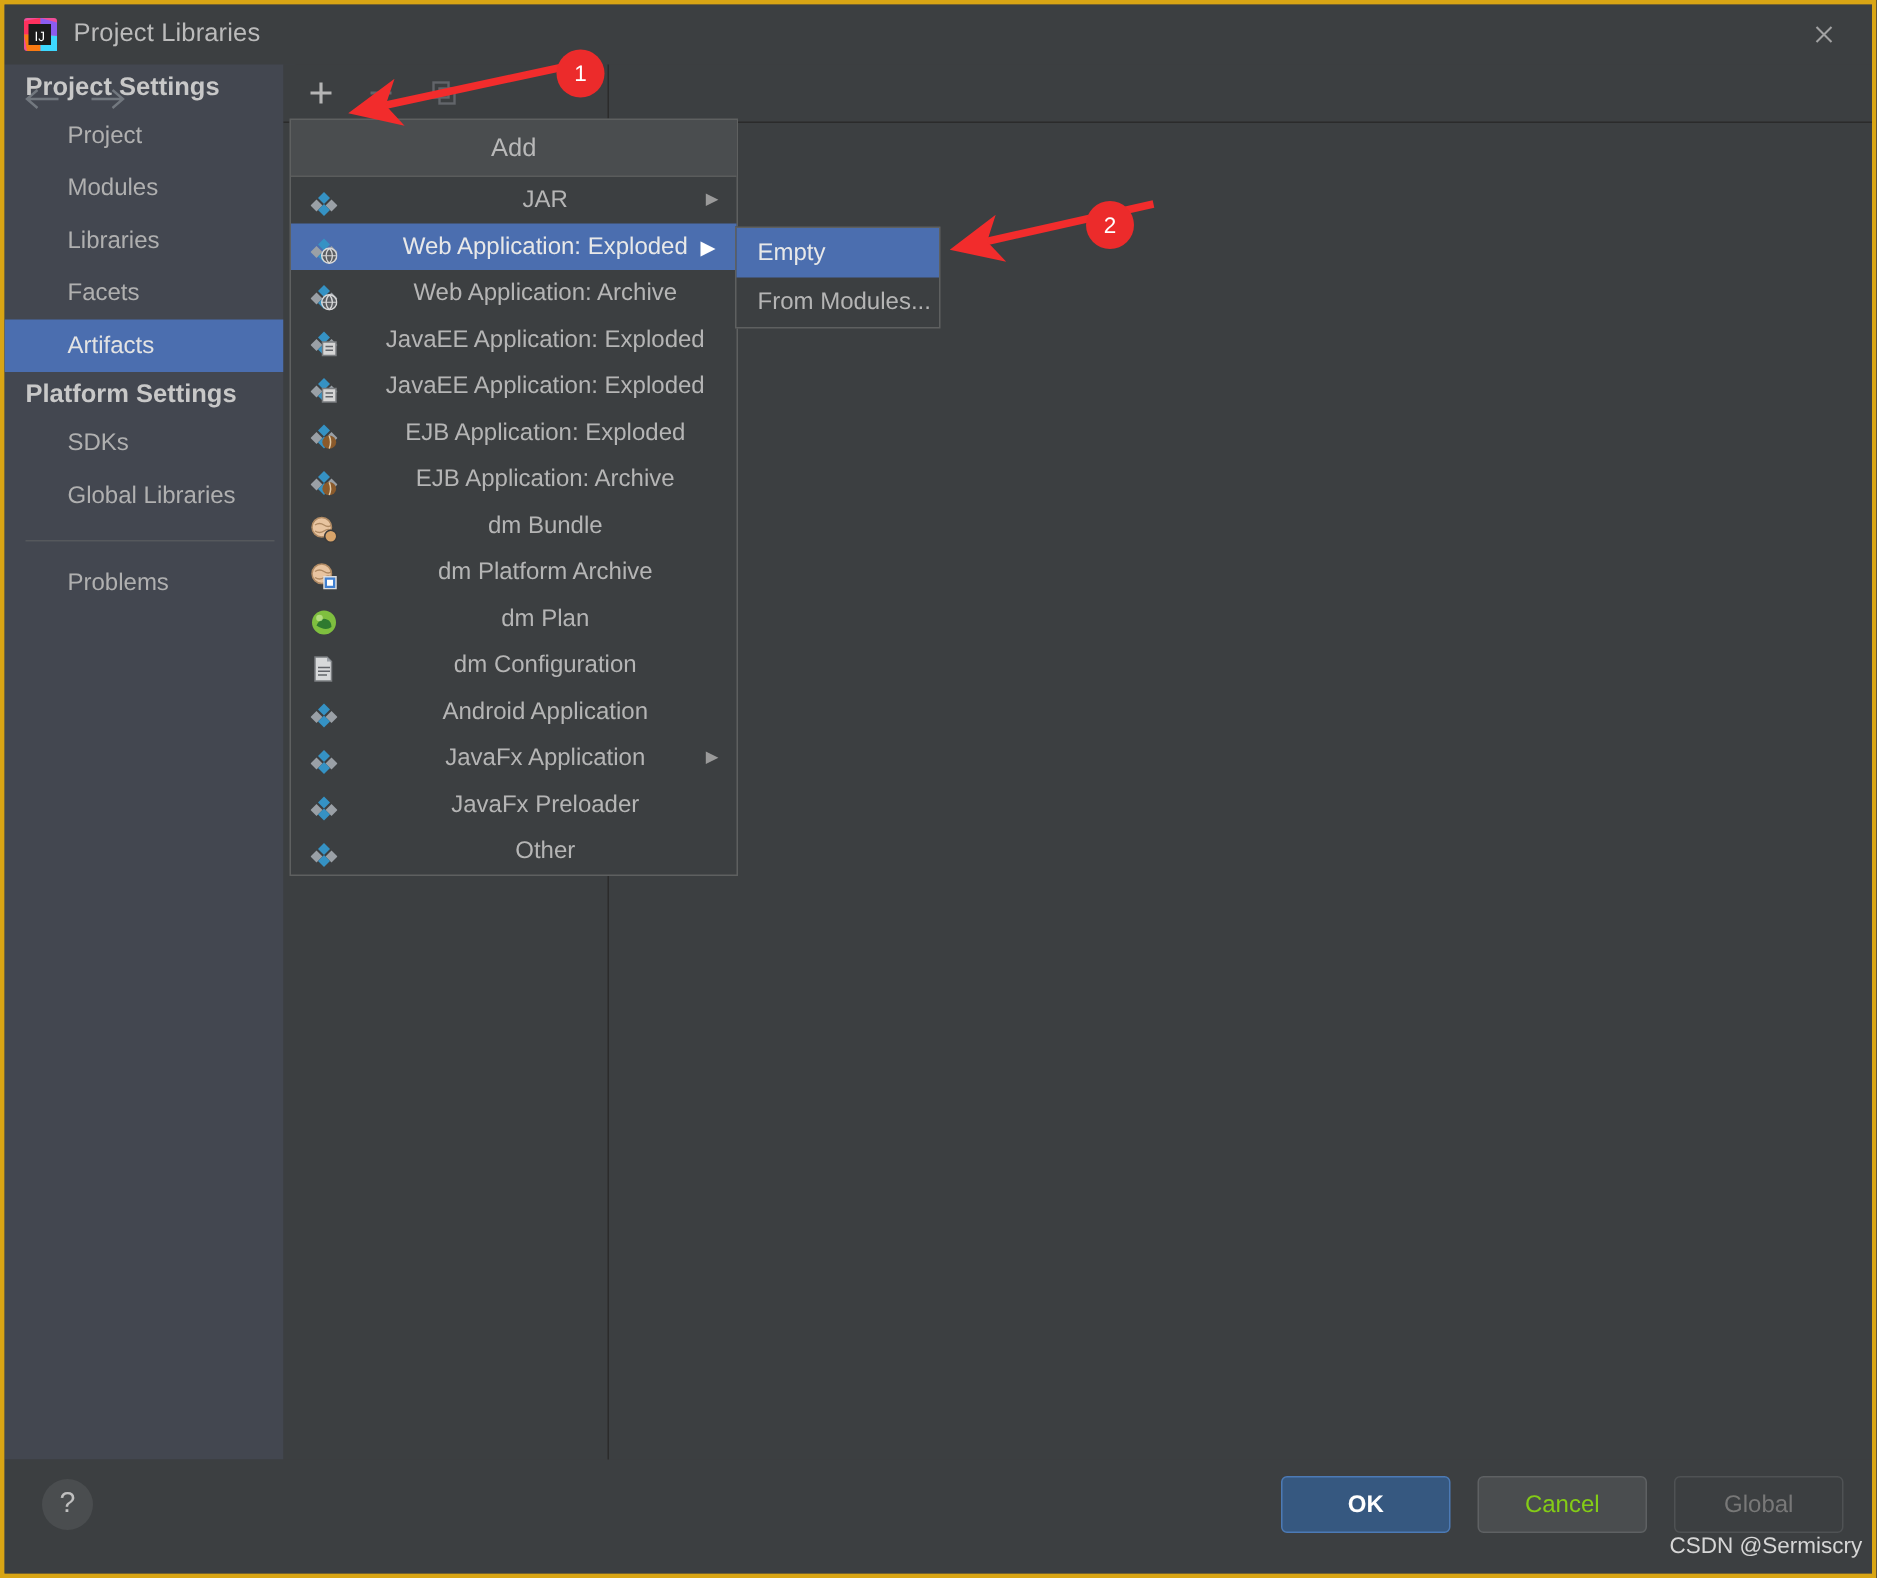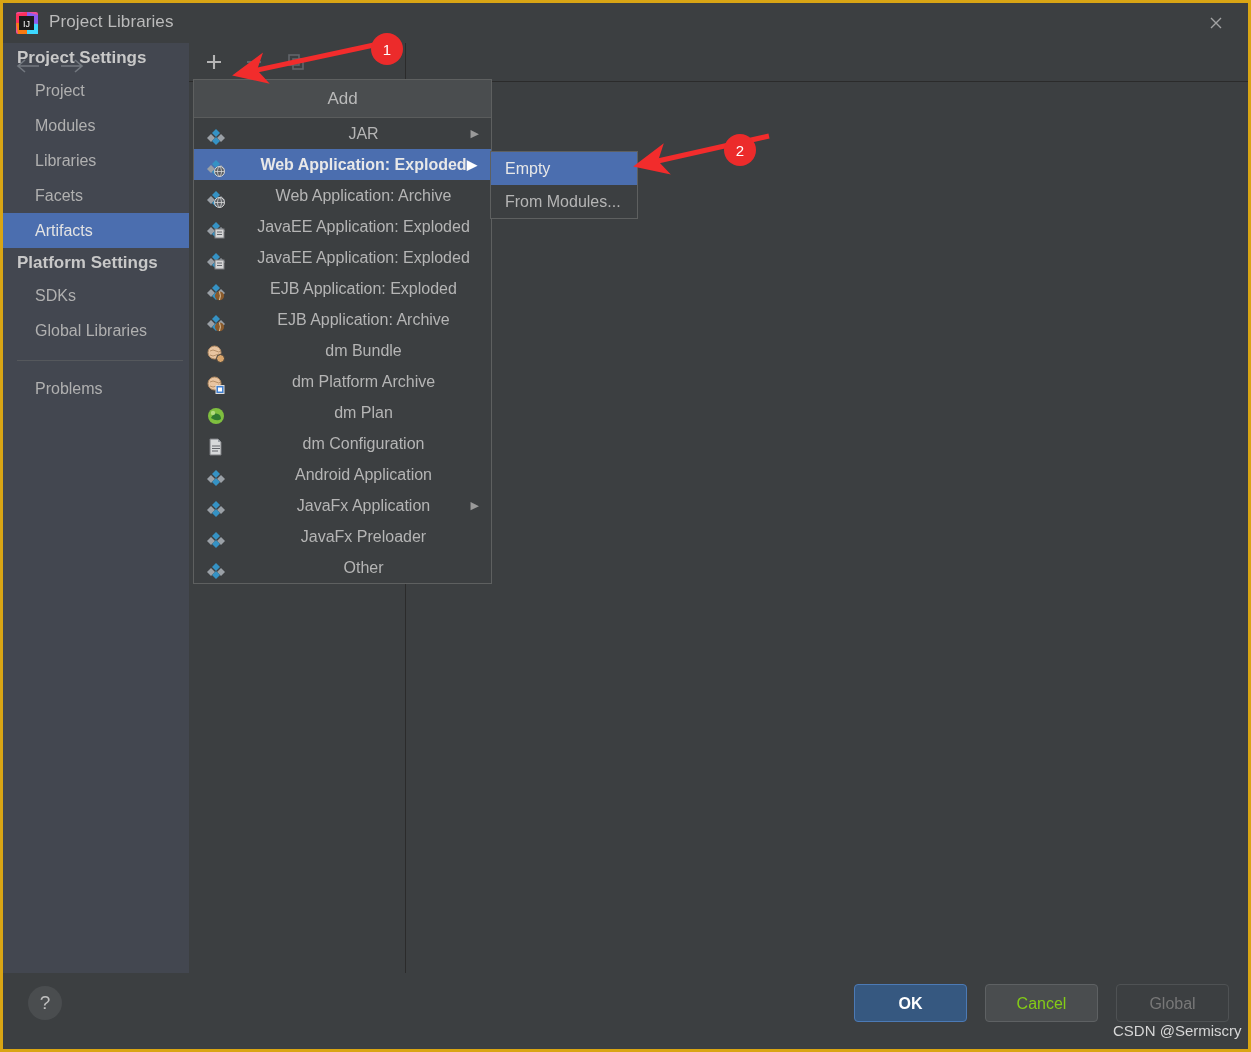--- a/index.html
+++ b/index.html
@@ -83,21 +83,21 @@
     font-size: 17px;
     font-weight: bold;
     color: #c8c8c8;
     padding: 0 0 0 14px;
     height: 30px;
     line-height: 30px;
   }
   .side-item {
     font-size: 16px;
     color: #b0b0b0;
-    padding-left: 32px;
+    padding-left: 42px;
     height: 35px;
     line-height: 35px;
     cursor: pointer;
   }
   .side-item.selected {
     background: #4b6eaf;
     color: #e3e3e3;
   }
   #side-sep {
     margin: 12px 14px 10px 14px;
@@ -175,42 +175,41 @@
     font-size: 16px;
     color: #b5b5b5;
     padding-left: 42px;
     white-space: nowrap;
     cursor: pointer;
     text-align: center;
   }
   .menu-item.selected {
     background: #4b6eaf;
     color: #e8e8e8;
-    font-weight: bold;
   }
   .menu-item .mi-icon {
     position: absolute;
     left: 13px; top: 7px;
     width: 18px; height: 18px;
   }
   .menu-item .mi-arrow {
     position: absolute;
     right: 12px; top: 0;
     height: 31px;
     line-height: 31px;
     font-size: 11px;
     color: #9a9a9a;
   }
   .menu-item.selected .mi-arrow { color: #ffffff; font-size: 13px; right: 14px;}
 
   
   #sub-menu {
     position: absolute;
     left: 487px; top: 148px;
-    width: 148px;
+    width: 137px;
     background: #3c3f41;
     border: 1px solid #5e6060;
     box-sizing: border-box;
     z-index: 60;
   }
   .sub-item {
     height: 33px;
     line-height: 33px;
     font-size: 16px;
     color: #b5b5b5;

